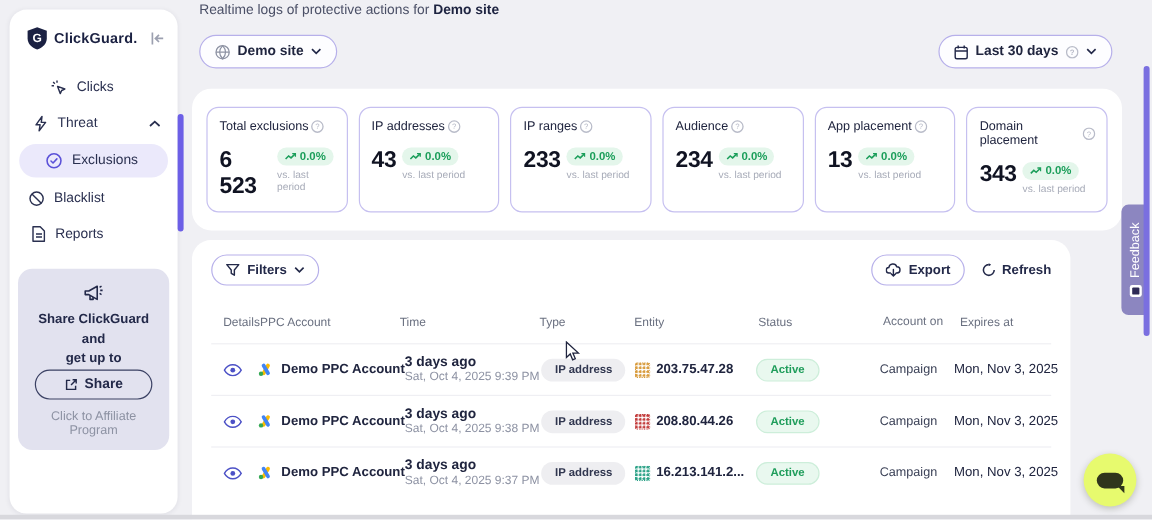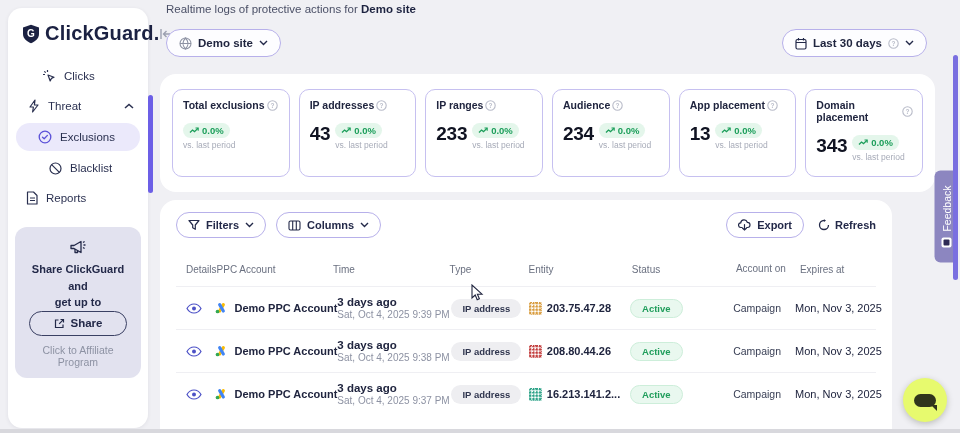--- a/index.html
+++ b/index.html
@@ -4,30 +4,30 @@
 <style>
   * { margin:0; padding:0; box-sizing:border-box; }
   html,body { width:960px; height:433px; }
   body { font-family:"Liberation Sans","DejaVu Sans",sans-serif; background:#F0F0F4; overflow:hidden; }
   .app { position:relative; width:960px; height:433px; background:#F0F0F4; overflow:hidden; }
 
   
   .sidebar { position:absolute; left:8px; top:8px; width:140px; height:420px; background:#FFFFFF;
              border-radius:14px; box-shadow:0 1px 4px rgba(25,28,60,.07); padding-top:14px; }
   .logo-row { display:flex; align-items:center; padding:0 10px 0 14px; margin-bottom:18px; }
-  .logo-text { font-size:20px; font-weight:bold; color:#1B2142; letter-spacing:.2px; margin-left:5px; flex:1; }
+  .logo-text { font-size:12px; font-weight:bold; color:#1B2142; letter-spacing:.2px; margin-left:5px; flex:1; }
   .collapse-btn { color:#9CA0B0; display:flex; }
   .nav-item { display:flex; align-items:center; height:26px; font-size:11.5px; color:#2A3050; font-weight:500;
               margin-bottom:4px; cursor:pointer; }
   .nav-item .lbl { margin-left:8px; }
   .ni-clicks { padding-left:34px; }
   .ni-threat { padding-left:20px; padding-right:14px; }
   .ni-threat .lbl { flex:1; }
   .ni-exclusions { margin:0 8px 4px 8px; padding-left:22px; background:#EBE9FB; border-radius:14px; height:28px; }
-  .ni-blacklist { padding-left:41px; }
+  .ni-blacklist { padding-left:16px; }
   .ni-reports { padding-left:18px; }
   .promo { margin:16px 7px 0 7px; background:#E2E2EF; border-radius:12px; padding:12px 8px 10px 8px; text-align:center; }
   .promo-line { font-size:11px; font-weight:bold; color:#232949; line-height:1.5; margin-top:6px; }
   .promo-amount { font-size:22px; font-weight:bold; color:#14182E; margin:6px 0 8px 0; }
   .share-btn { display:flex; align-items:center; justify-content:center; gap:6px; margin:0 6px;
                border:1px solid #3A4063; border-radius:13px; height:25px; background:transparent;
                font-size:11.5px; font-weight:bold; color:#232949; cursor:pointer; width:calc(100% - 12px);
                font-family:inherit; }
   .promo-foot { font-size:10.5px; color:#8D92A3; margin-top:8px; }
   .sb-scrollbar { position:absolute; left:148px; top:95px; width:5px; height:98px; background:#6C5FE6; border-radius:3px; }
@@ -39,21 +39,21 @@
   .pill { display:inline-flex; align-items:center; gap:6px; height:28px; padding:0 12px;
           border:1px solid #B7B0EA; border-radius:15px; background:#FDFDFF; font-size:11.5px;
           font-weight:bold; color:#20253F; cursor:pointer; font-family:inherit; }
   .pill + .pill { margin-left:10px; }
   .pill-spacer { flex:1; }
 
   
   .stats-panel { position:absolute; left:160px; top:74px; width:775px; height:118px; background:#FFFFFF;
                  border-radius:16px; display:flex; gap:9px; padding:15px 12px; }
   .stat-card { flex:1; border:1px solid #C6C0F0; border-radius:10px; padding:9px 9px 6px 10px; background:#fff; }
-  .stat-label { font-size:10.5px; font-weight:bold; color:#20253F; display:flex; align-items:center; gap:2px; }
+  .stat-label { font-size:10.5px; font-weight:normal; color:#20253F; display:flex; align-items:center; gap:2px; }
   .stat-body { display:flex; align-items:flex-start; gap:5px; margin-top:12px; }
   .stat-value { font-size:19px; font-weight:bold; color:#101322; letter-spacing:-.3px; }
   .stat-right { display:flex; flex-direction:column; align-items:flex-start; }
   .chg-badge { display:inline-flex; align-items:center; gap:3px; background:#E4F6EB; color:#1B9E5A;
                font-size:9.5px; font-weight:bold; border-radius:9px; padding:2px 6px;text-align:right; }
   .stat-sub { font-size:8.5px; color:#A7ABB8; margin-top:2px; }
 
   
   .table-panel { position:absolute; left:160px; top:200px; width:732px; height:233px; background:#FFFFFF;
                  border-radius:16px 16px 0 0; padding:12px 16px 0 16px; }
@@ -261,20 +261,21 @@
       <div class="stat-label">
           <span>Total exclusions</span>
           <span>
             <svg width="11" height="11" viewBox="0 0 11 11" fill="none">
               <circle cx="5.5" cy="5.5" r="4.7" stroke="#B9BCC9" stroke-width="1.1"></circle>
               <text x="5.5" y="7.8" font-size="6.5" fill="#B9BCC9" text-anchor="middle">?</text>
             </svg>
           </span>
         </div>
       <div class="stat-body">
+        <span class="stat-value">6 523</span>
         <span class="stat-right">
           <span class="chg-badge">
               <svg width="10" height="7" viewBox="0 0 10 7" fill="none" stroke="#1B9E5A" stroke-width="1.3">
                 <path d="m1 5.5 2.5-2.5 2 1.6L9 1.2"></path>
                 <path d="M6.5 1h2.7v2.7" stroke-width="1.1"></path>
               </svg>
               <span>0.0%</span>
             </span>
           <span class="stat-sub">vs. last period</span>
         </span>
@@ -409,34 +410,20 @@
 
   <section class="table-panel">
     <div class="table-toolbar">
       <button class="tb-pill">
         <span>
           <svg width="12" height="12" viewBox="0 0 12 12" fill="none" stroke="#232949" stroke-width="1.2" stroke-linejoin="round">
               <path d="M1 1.5h10L7.3 6v4.3L4.7 8.8V6L1 1.5z"></path>
             </svg>
         </span>
         <span>Filters</span>
-        <span>
-            <svg width="9" height="6" viewBox="0 0 9 6" stroke="#232949" stroke-width="1.4" fill="none">
-              <path d="m1 1 3.5 3.5L8 1"></path>
-            </svg>
-          </span>
-      </button>
-      <button class="tb-pill">
-        <span>
-          <svg width="13" height="11" viewBox="0 0 13 11" fill="none" stroke="#232949" stroke-width="1.1">
-              <rect x="1" y="1" width="11" height="9" rx="1.5"></rect>
-              <path d="M4.7 1v9M8.3 1v9"></path>
-            </svg>
-        </span>
-        <span>Columns</span>
         <span>
             <svg width="9" height="6" viewBox="0 0 9 6" stroke="#232949" stroke-width="1.4" fill="none">
               <path d="m1 1 3.5 3.5L8 1"></path>
             </svg>
           </span>
       </button>
       <span class="tb-spacer"></span>
       <button class="tb-pill">
         <span>
           <svg width="13" height="12" viewBox="0 0 13 12" fill="none" stroke="#232949" stroke-width="1.2" stroke-linecap="round">

